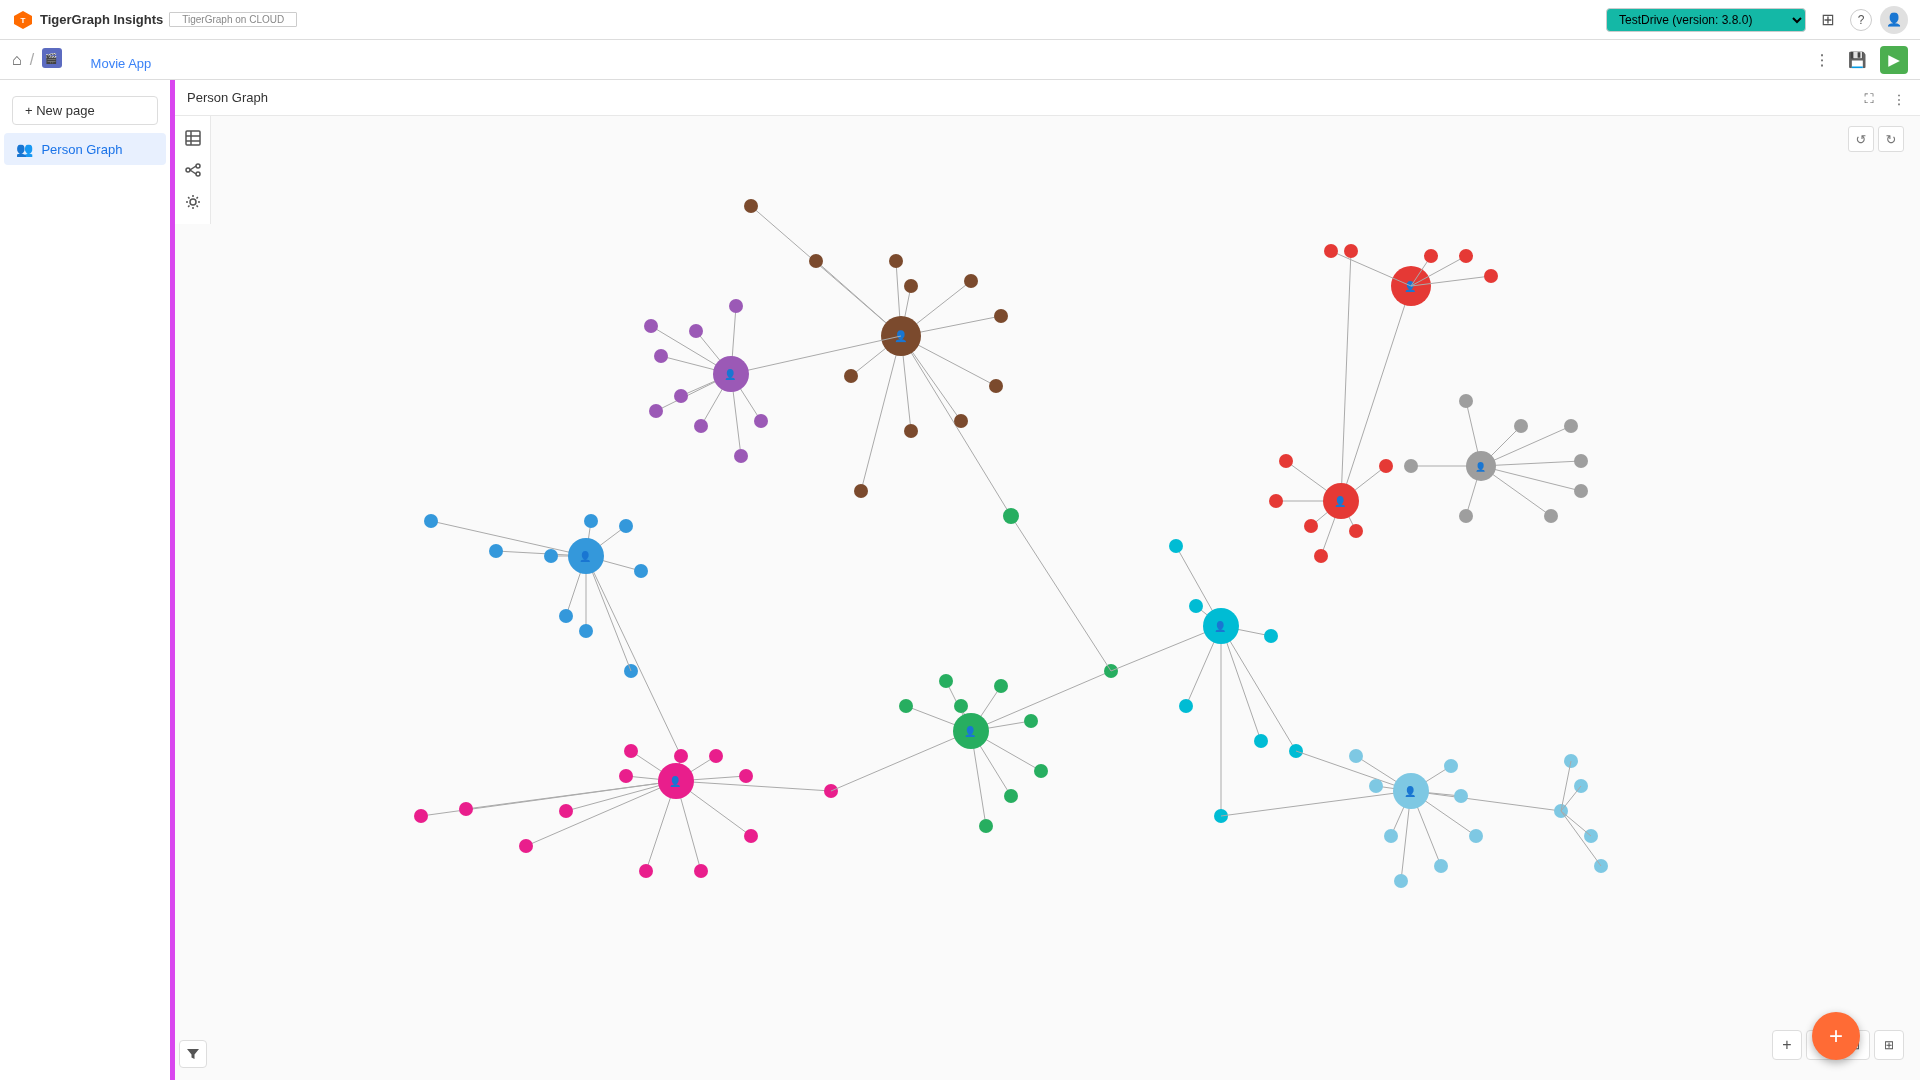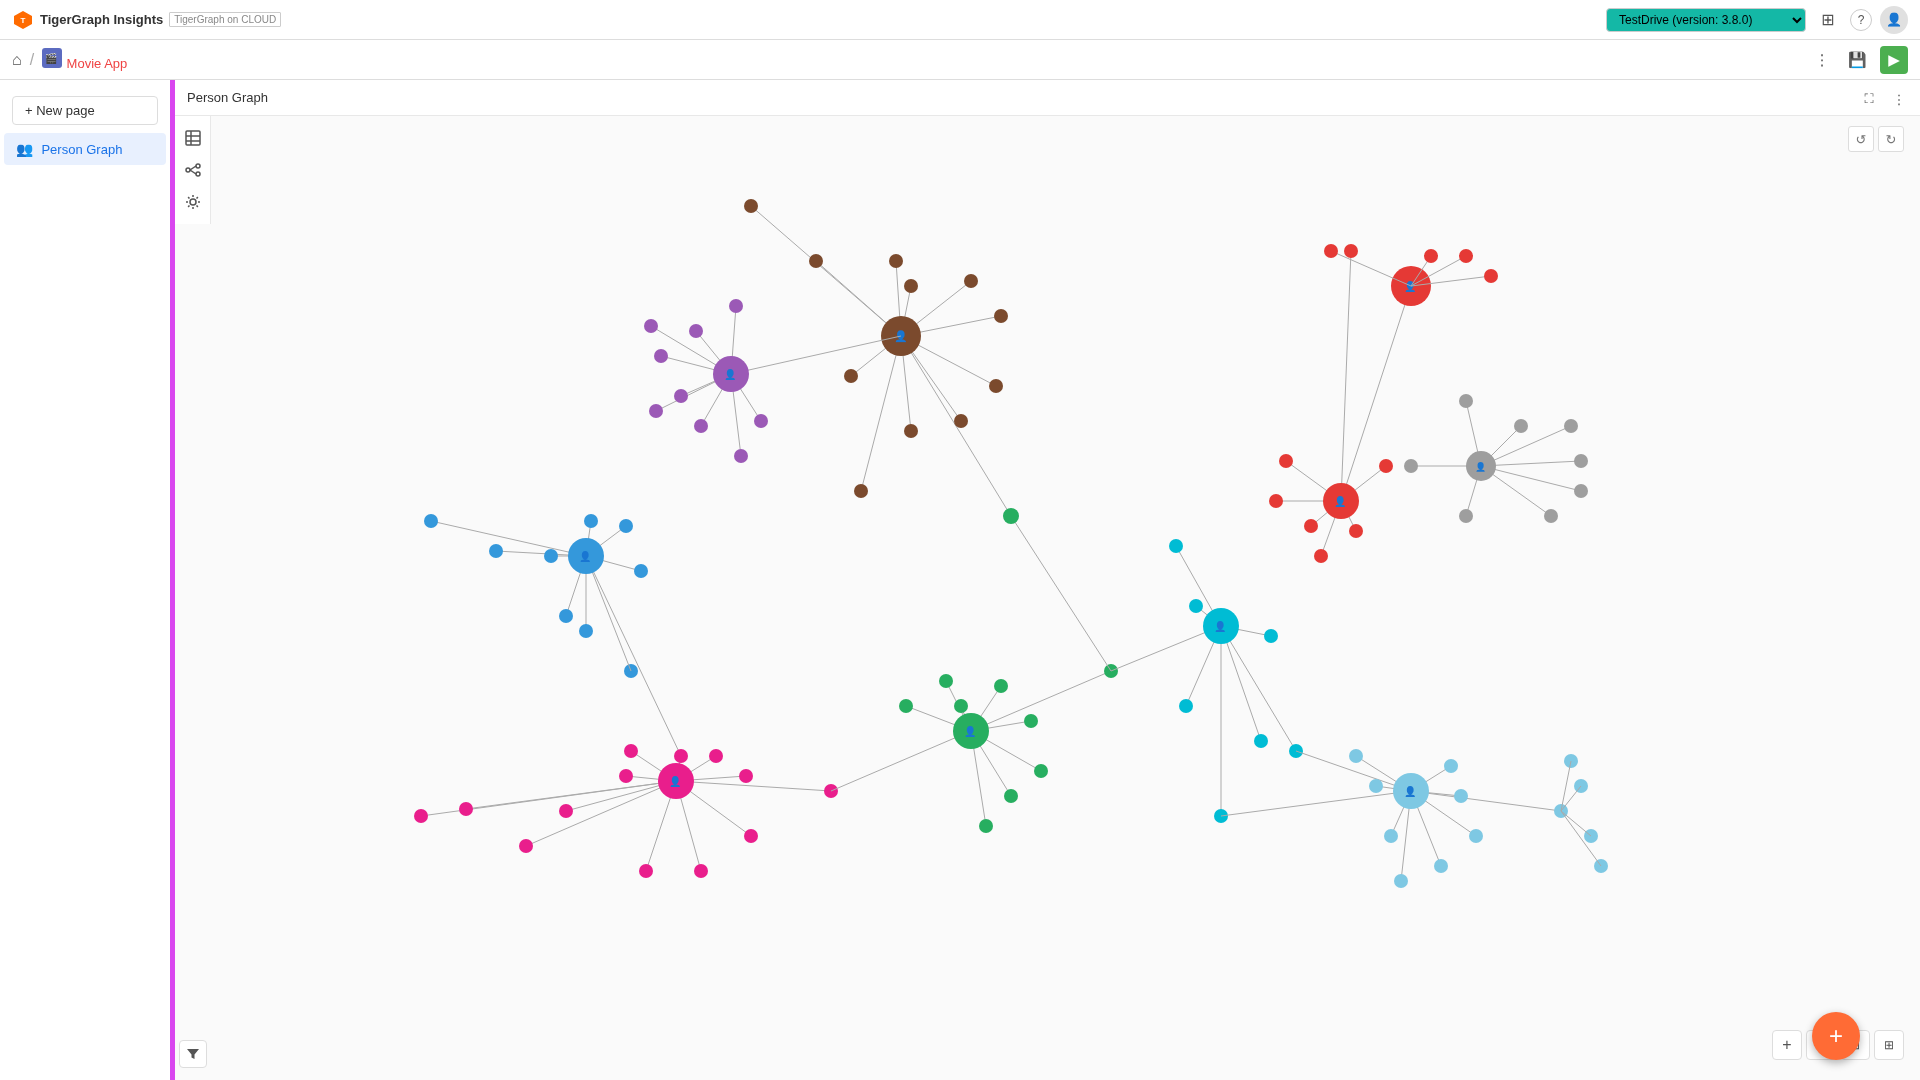--- a/index.html
+++ b/index.html
@@ -137,38 +137,38 @@
 </head>
 <body>
 
 <div id="topbar">
   <div class="logo-area">
     <svg width="22" height="22" viewBox="0 0 22 22">
       <polygon points="11,2 20,7 20,15 11,20 2,15 2,7" fill="#ff6b00" stroke="none"></polygon>
       <text x="11" y="14" text-anchor="middle" fill="white" font-size="8" font-weight="bold">T</text>
     </svg>
     <span style="font-size:13px;font-weight:600;color:#333;">TigerGraph Insights</span>
-    <span style="font-size:10px;color:#888;border:1px solid #ccc;border-radius:1px;padding:1px 4px;">TigerGraph on CLOUD</span>
+    <span style="font-size:10px;color:#888;border:1px solid #ccc;border-radius:1px;padding:1px 12px;">TigerGraph on CLOUD</span>
   </div>
   <div class="spacer"></div>
   <select style="border:1px solid #ccc;border-radius:4px;padding:3px 8px;font-size:12px;background:#14b8a6;min-width:200px;"><option>TestDrive  (version: 3.8.0)</option></select>
   <div class="icon-btn">⊞</div>
   <div class="icon-btn" style="border:1px solid #ccc;border-radius:50%;width:22px;height:22px;font-size:12px;">?</div>
   <div class="icon-btn" style="background:#e0e0e0;border-radius:50%;width:28px;height:28px;font-size:13px;">👤</div>
 </div>
 
 <div id="navbar">
   <span style="font-size:16px;cursor:pointer;color:#555;">⌂</span>
   <span style="color:#aaa;">/</span>
   <div class="app-name-area">
     <svg width="20" height="20" viewBox="0 0 20 20">
       <rect width="20" height="20" rx="3" fill="#5c6bc0"></rect>
       <text x="10" y="14" text-anchor="middle" fill="white" font-size="10">🎬</text>
     </svg>
-    <span style="font-size:13px;font-weight:500;color:#ef4444;">Movie App</span>
+    <span style="font-size:13px;font-weight:500;color:#3b82f6;margin-left:24px;">Movie App</span>
   </div>
   <div class="spacer"></div>
   <div class="nav-icon-btn">⋮</div>
   <div class="nav-icon-btn">💾</div>
   <div class="nav-icon-btn" style="background:#4caf50;color:#fff;border-radius:4px;">▶</div>
 </div>
 
 <div id="main">
 
   <div id="sidebar">

